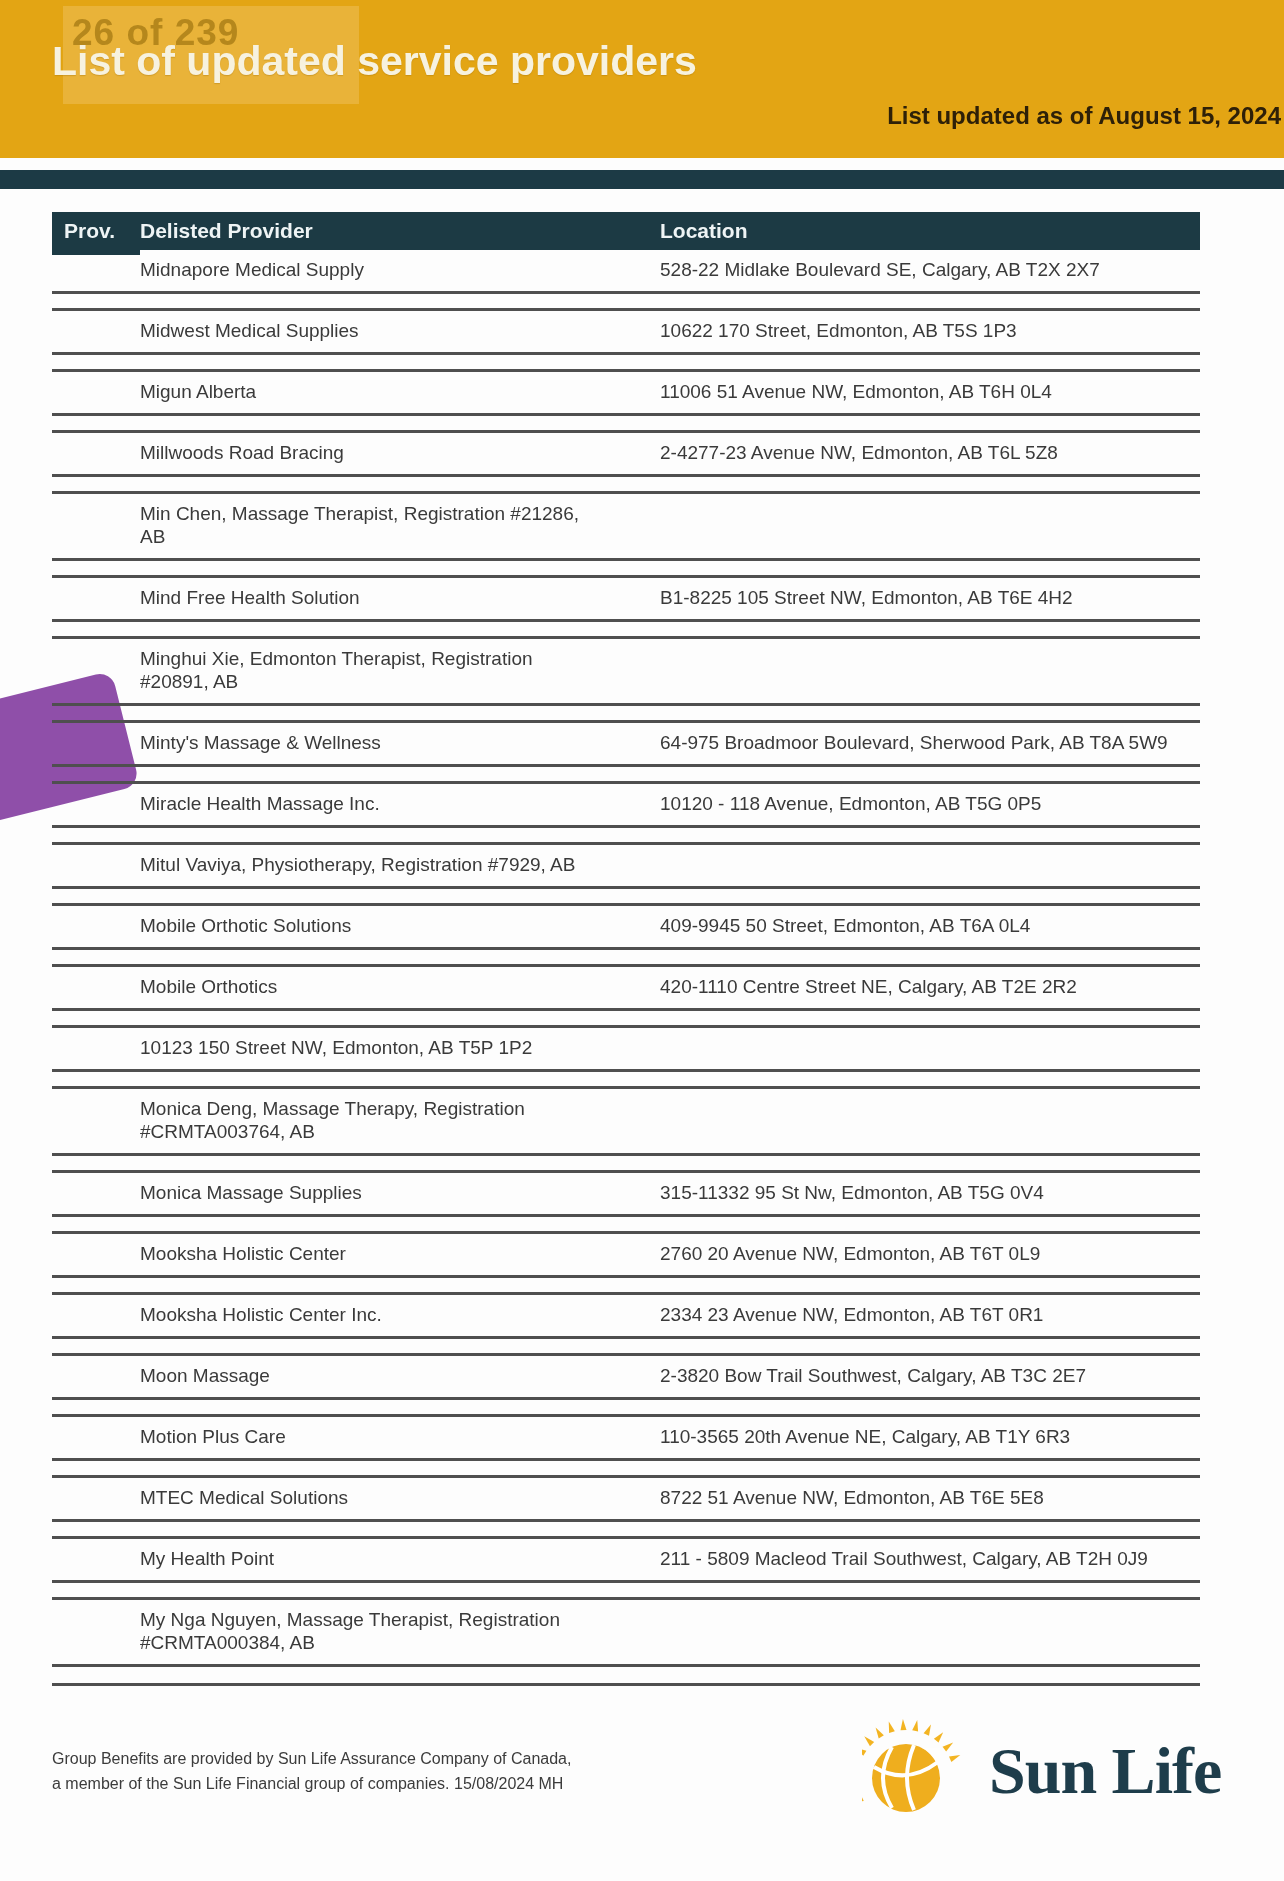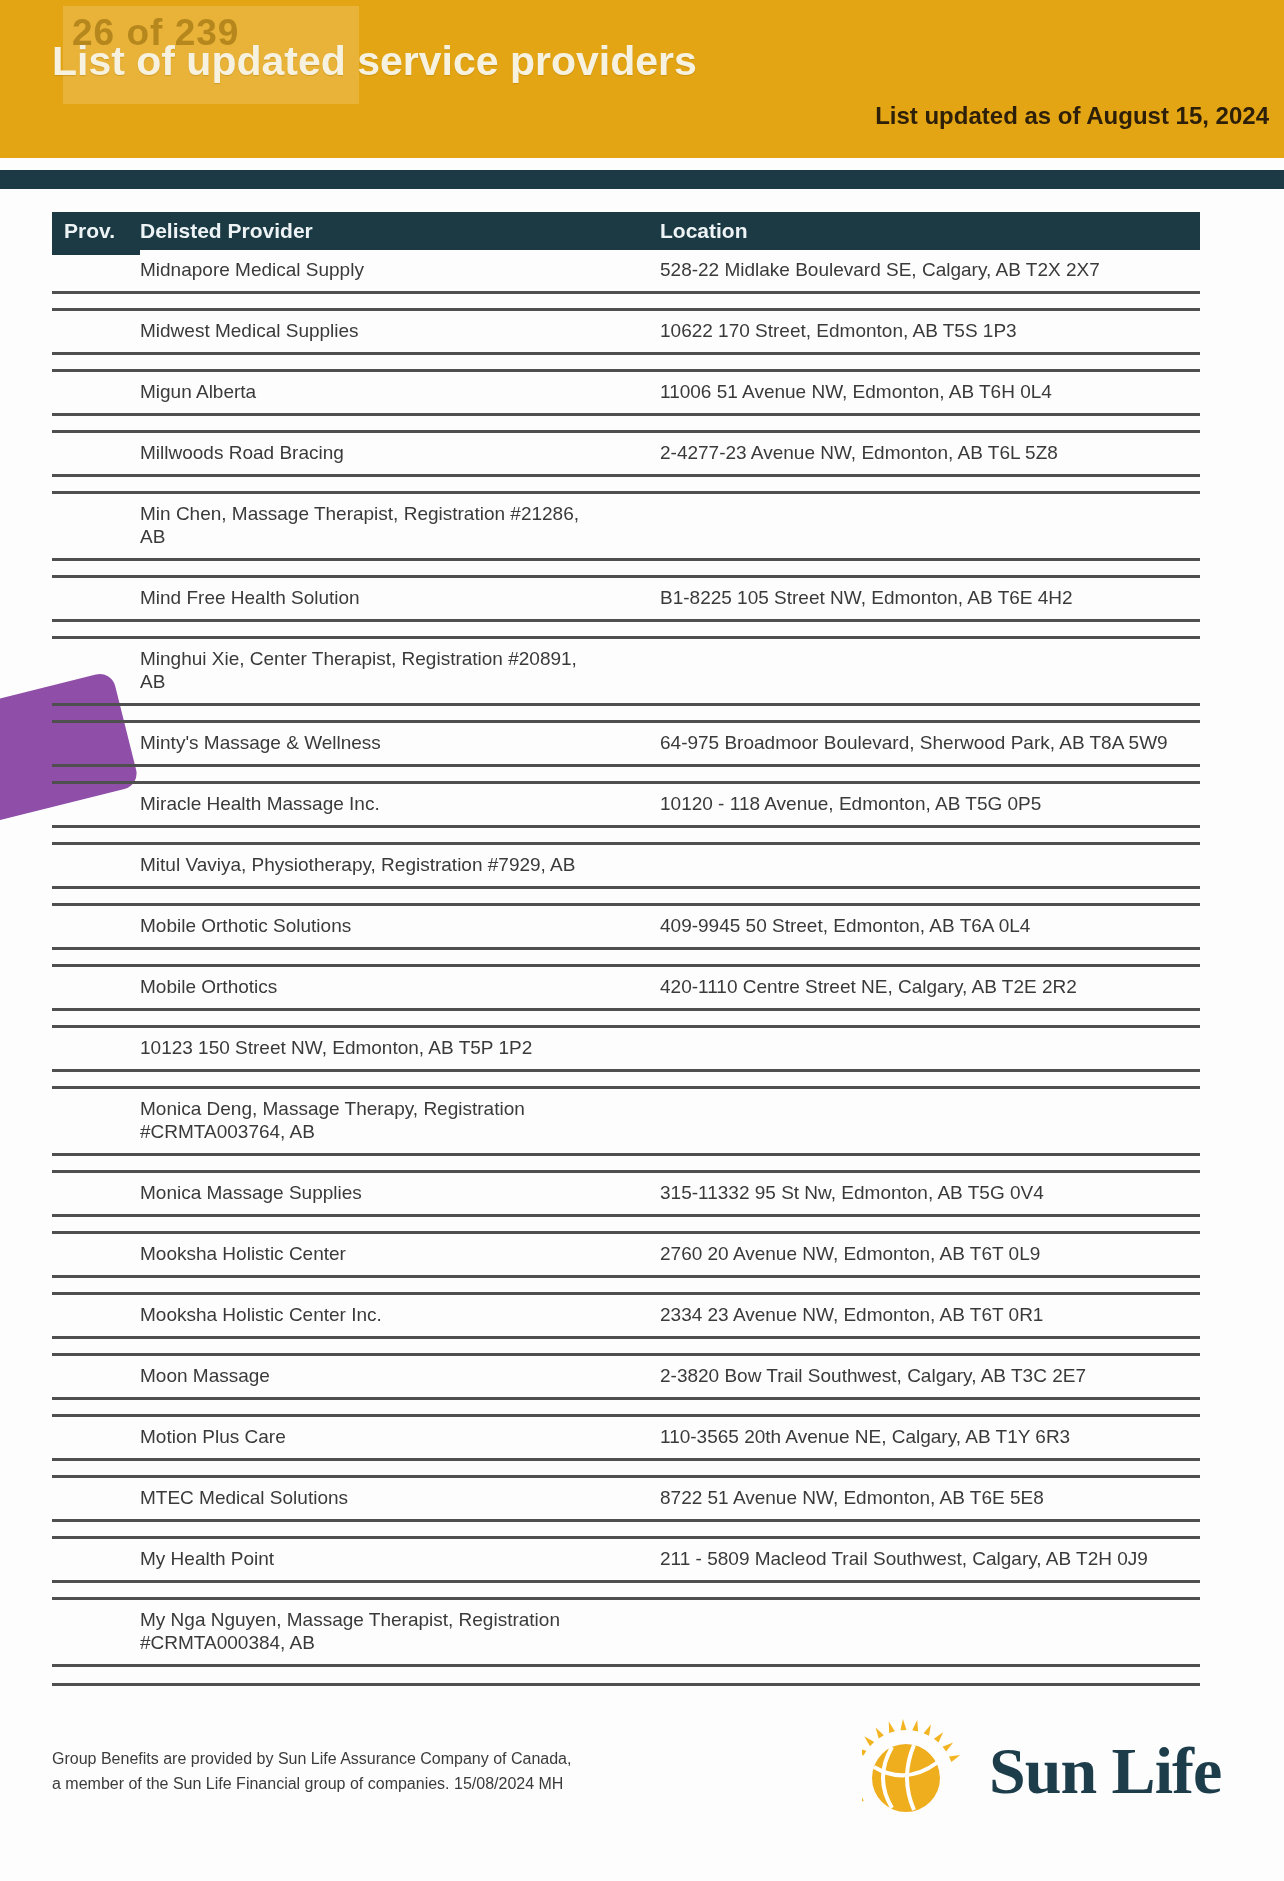--- a/index.html
+++ b/index.html
@@ -12,21 +12,21 @@
   .wm-box{position:absolute;left:63px;top:6px;width:296px;height:98px;background:#e9b339;}
   .watermark{
     position:absolute;left:72px;top:12px;font-size:37px;font-weight:bold;color:#b5871c;
     letter-spacing:1px;white-space:nowrap;
   }
   .doc-title{
     position:absolute;left:52px;top:38px;font-size:41px;font-weight:bold;color:#f7f2df;
     white-space:nowrap;text-shadow:0 1px 1px rgba(160,110,10,.35);
   }
   .updated{
-    position:absolute;right:15px;top:102px;font-size:24px;font-weight:bold;color:#2e2008;
+    position:absolute;right:3px;top:102px;font-size:24px;font-weight:bold;color:#2e2008;
     white-space:nowrap;
   }
   .teal-rule{position:absolute;left:0;top:170px;width:1284px;height:19px;background:#1c3a45;}
   
   .sticker{
     position:absolute;left:-30px;top:688px;width:158px;height:118px;background:#8f4fa9;
     transform:rotate(-14deg);border-radius:16px;
   }
   
   .table{position:absolute;left:52px;top:212px;width:1148px;}
@@ -106,21 +106,21 @@
           <div class="cell provider">Min Chen, Massage Therapist, Registration #21286, AB</div>
           <div class="cell location"></div>
         </div>
         <div class="row">
           <div class="cell prov"></div>
           <div class="cell provider">Mind Free Health Solution</div>
           <div class="cell location">B1-8225 105 Street NW, Edmonton, AB T6E 4H2</div>
         </div>
         <div class="row">
           <div class="cell prov"></div>
-          <div class="cell provider">Minghui Xie, Center Therapist, Registration #20891, AB</div>
+          <div class="cell provider">Minghui Xie, Edmonton Therapist, Registration #20891, AB</div>
           <div class="cell location"></div>
         </div>
         <div class="row">
           <div class="cell prov"></div>
           <div class="cell provider">Minty's Massage &amp; Wellness</div>
           <div class="cell location">64-975 Broadmoor Boulevard, Sherwood Park, AB T8A 5W9</div>
         </div>
         <div class="row">
           <div class="cell prov"></div>
           <div class="cell provider">Miracle Health Massage Inc.</div>

